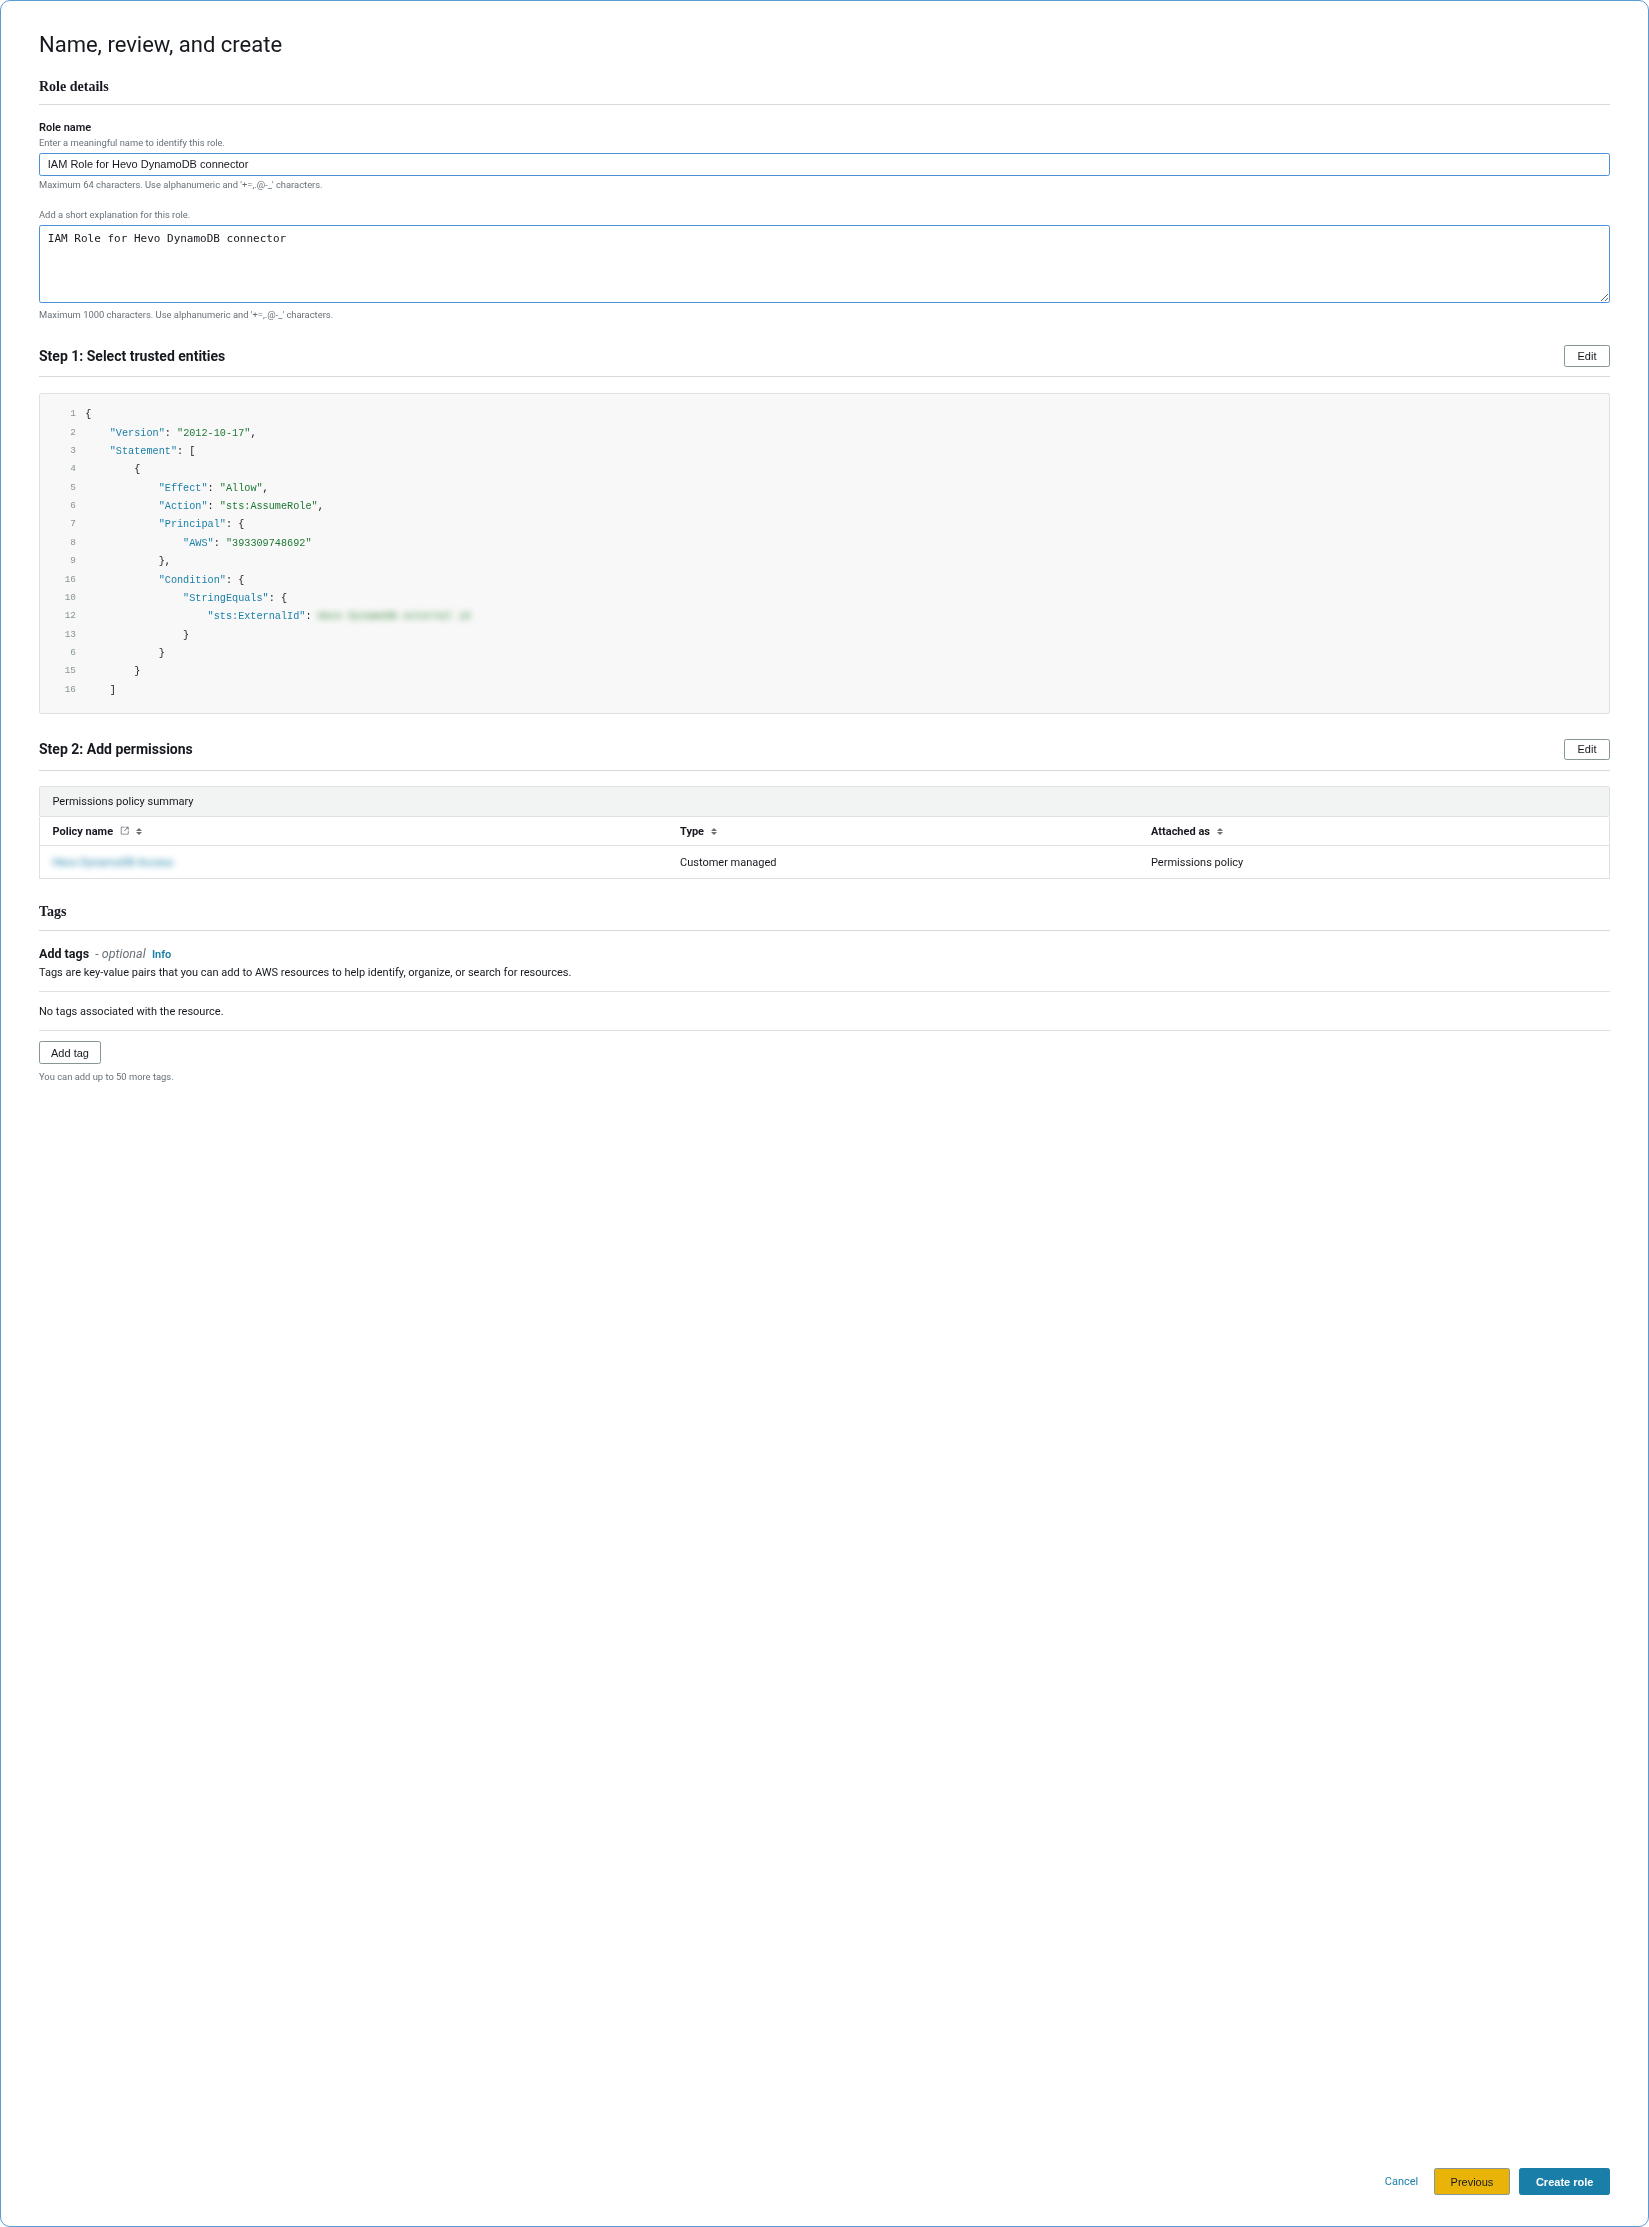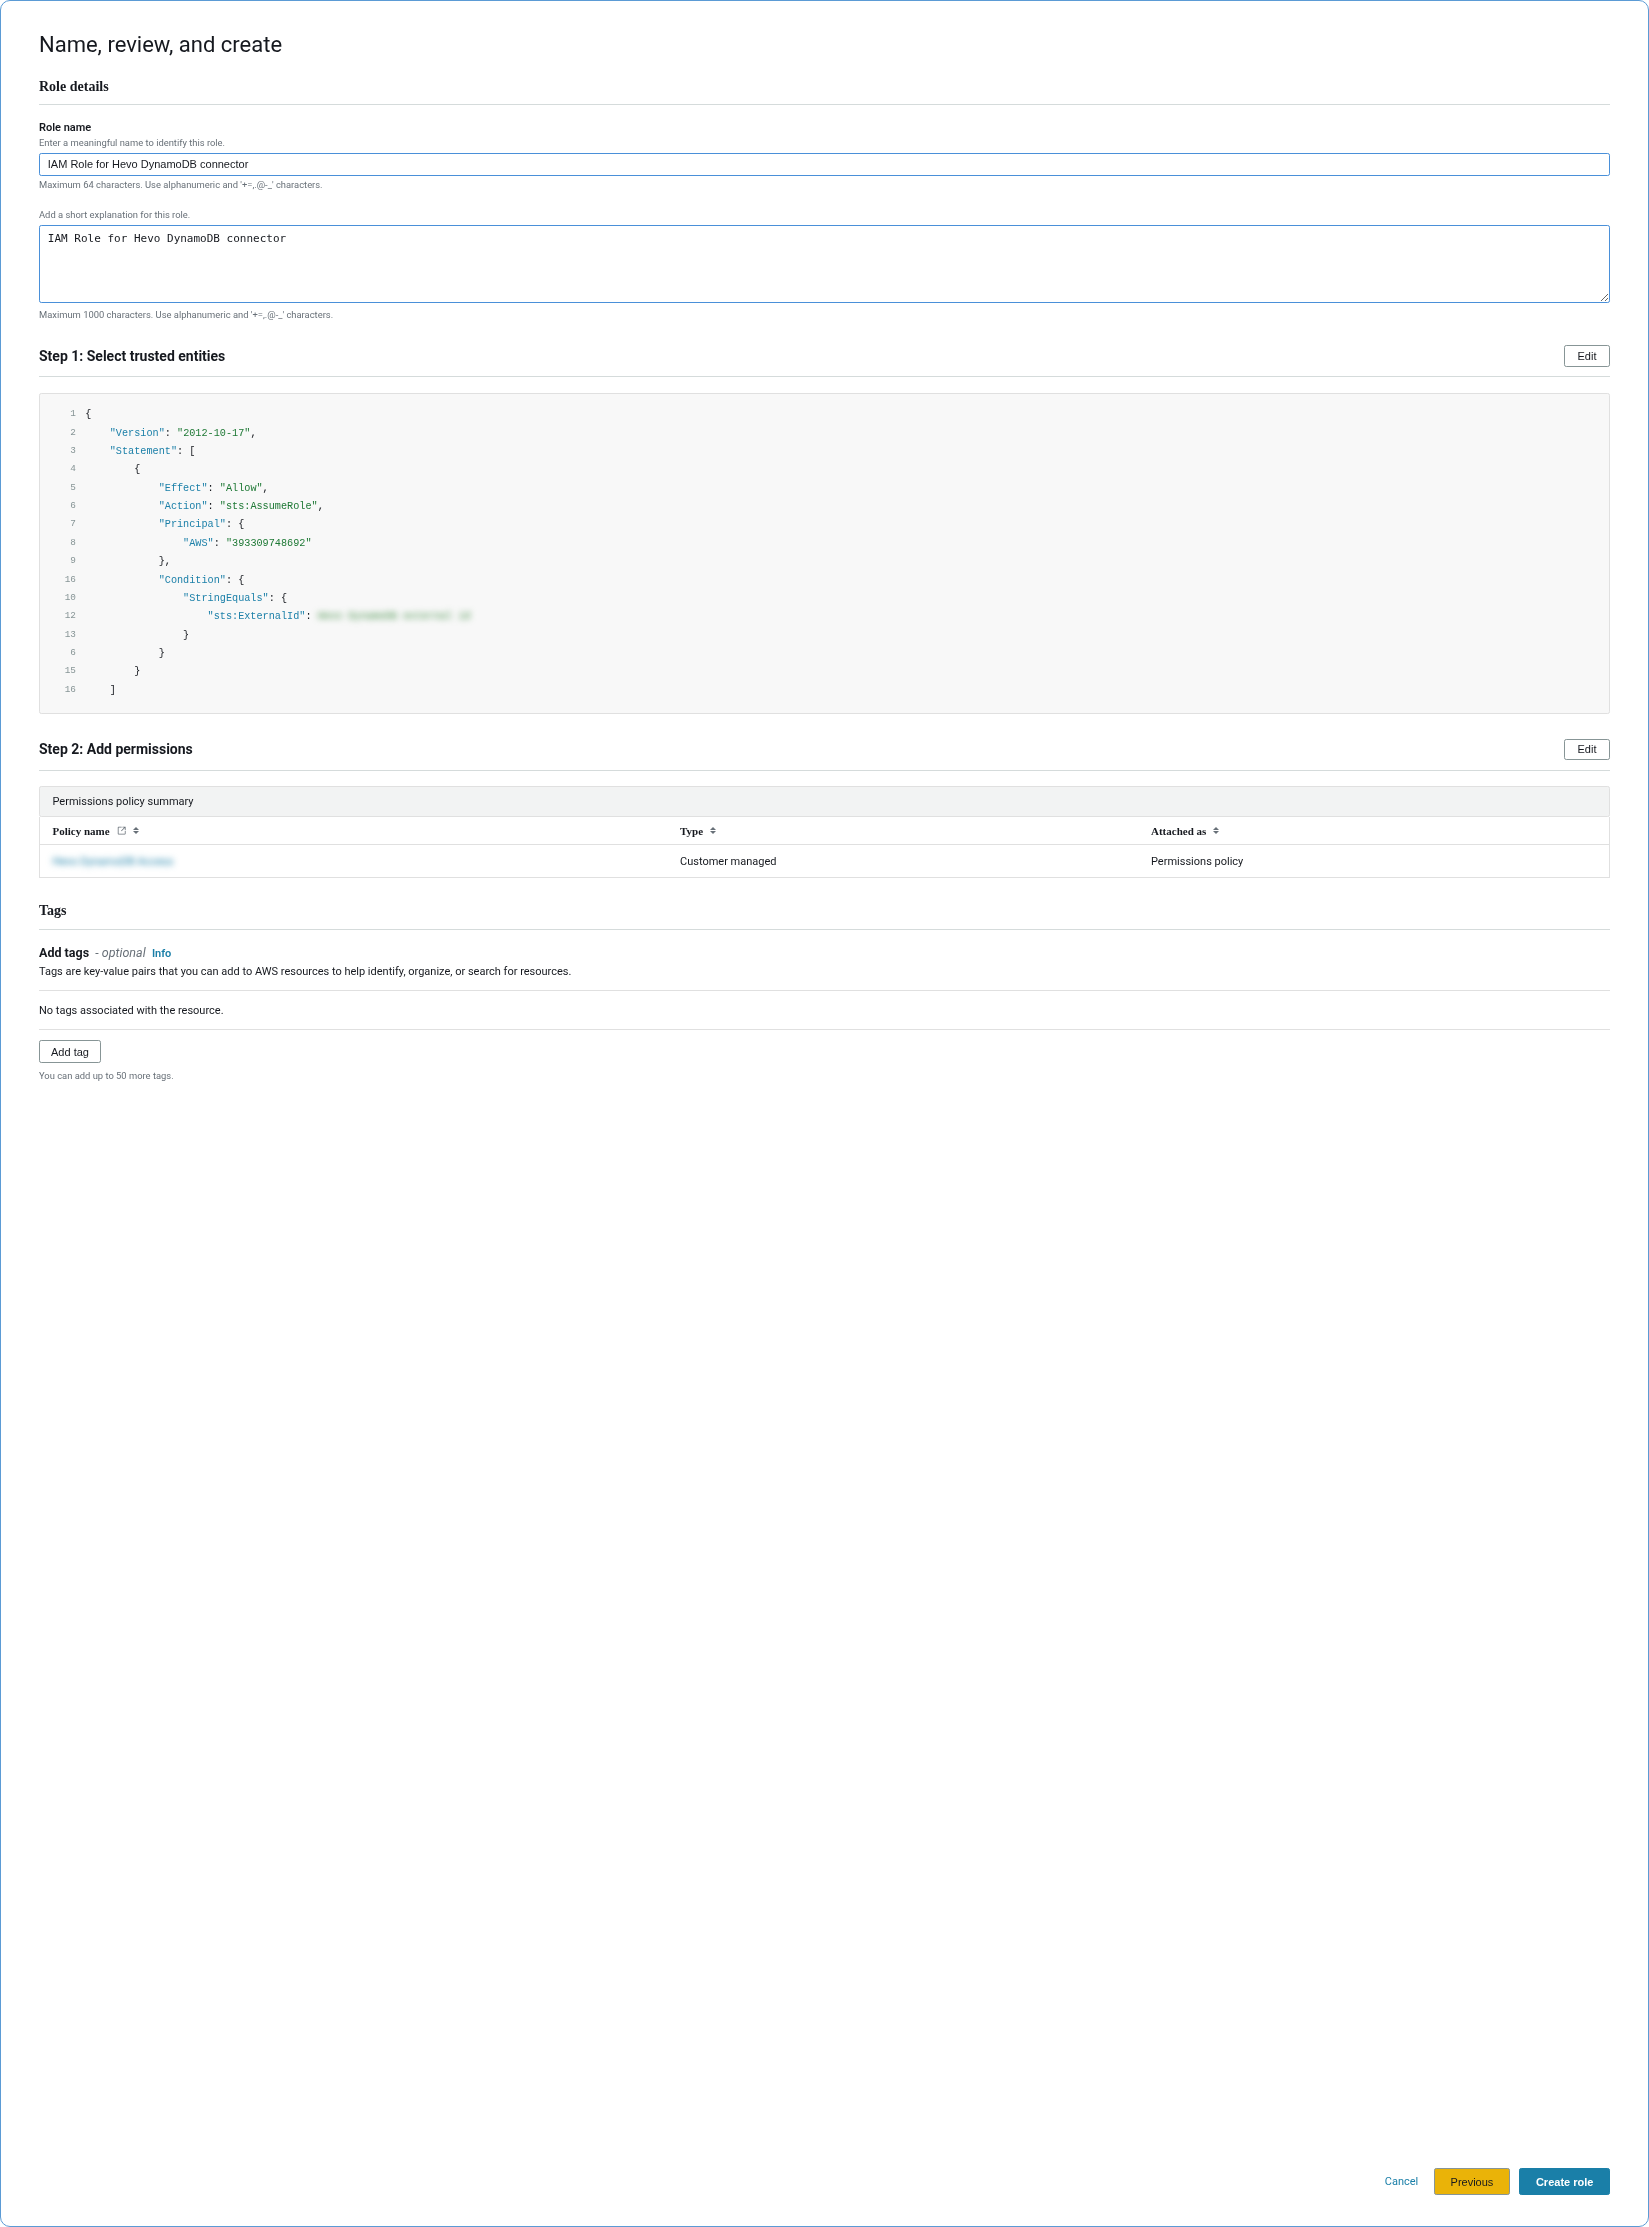--- a/index.html
+++ b/index.html
@@ -156,21 +156,20 @@
     .permissions-table td {
       padding: 9.4px 12.5px;
       font-size: 11px;
       border-bottom: 0.8px solid #e0e0e0;
       color: #16191f;
     }
     .th-with-icon {
       display: flex;
       align-items: center;
       gap: 7px;
-      font-family: Liberation Serif, serif;
     }
     .sort-icon {
       width: 7.8px;
       height: 11px;
       display: inline-flex;
       flex-direction: column;
       justify-content: center;
       gap: 0.8px;
     }
     .sort-icon span {

